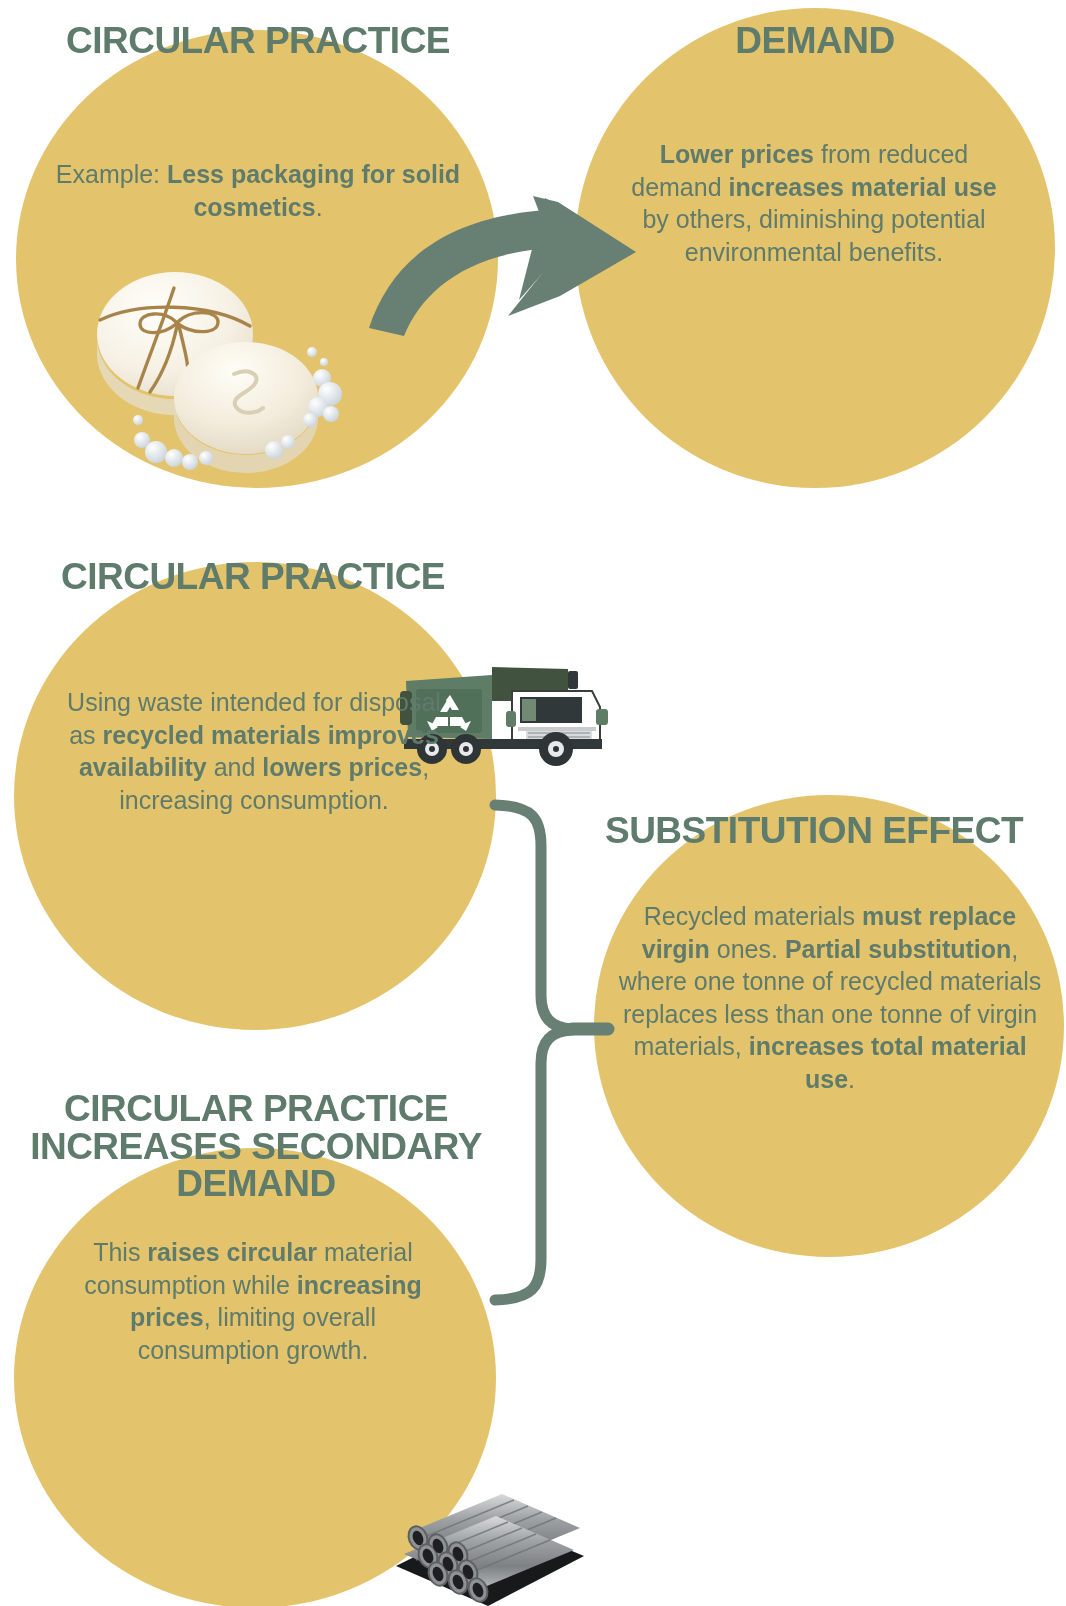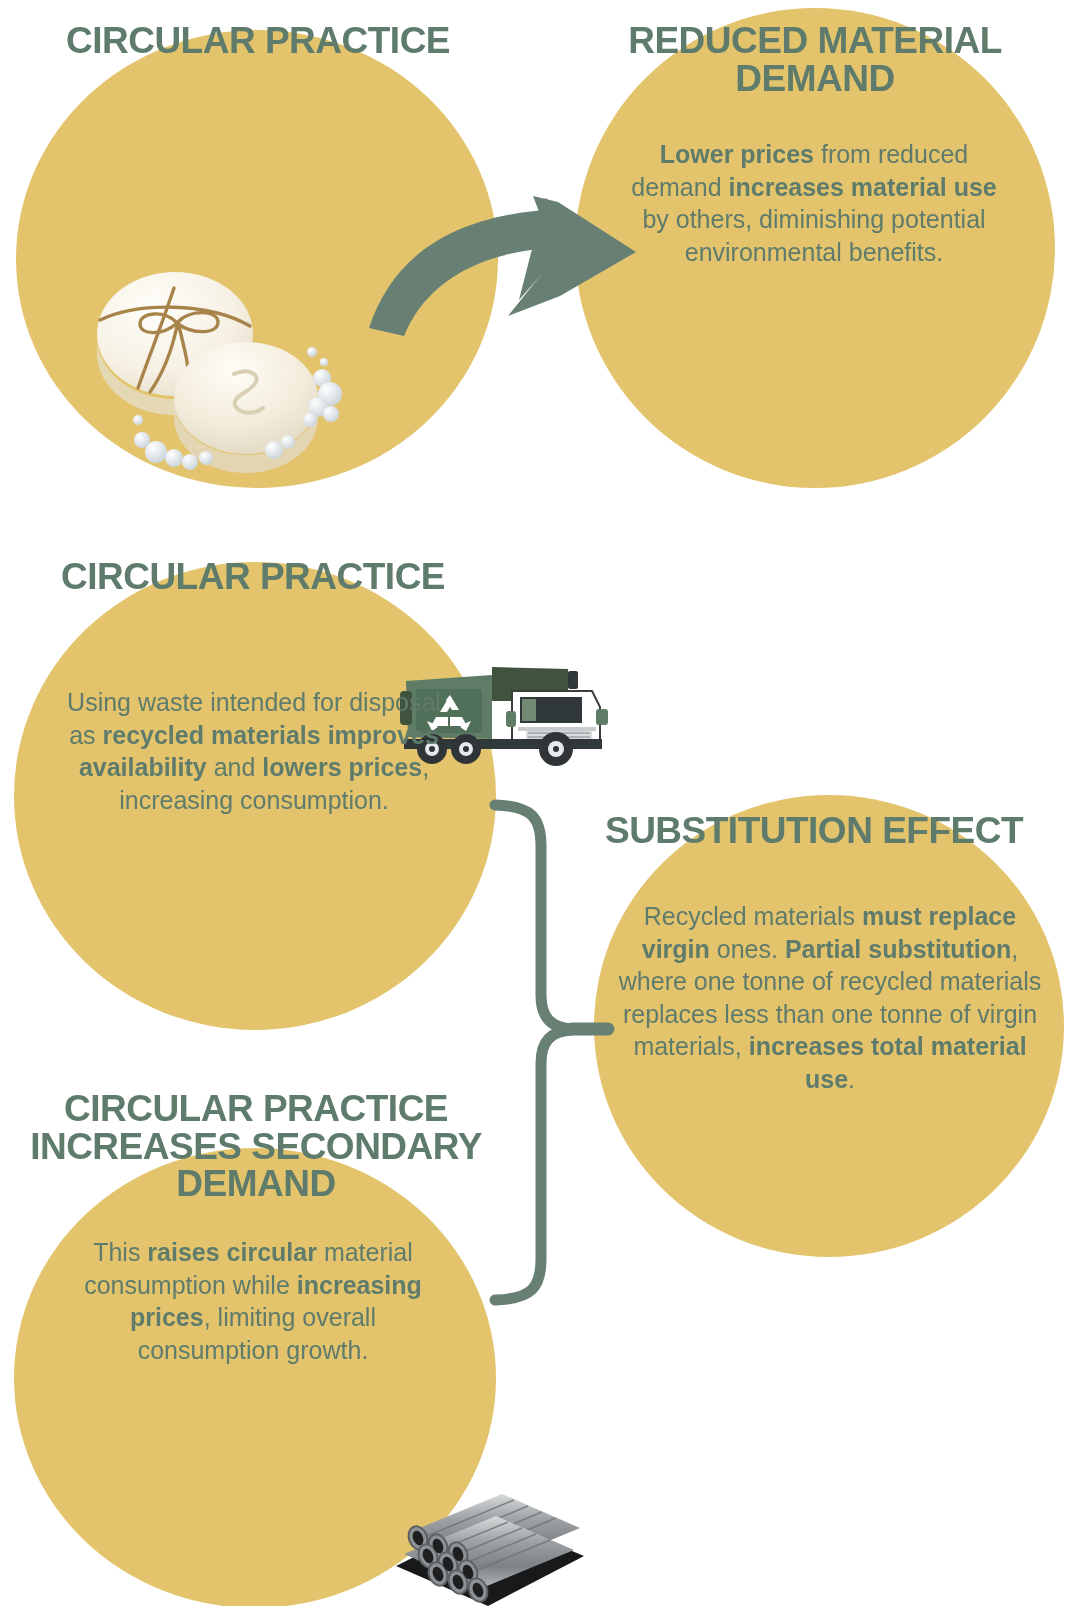--- a/index.html
+++ b/index.html
@@ -220,23 +220,25 @@
                C 532 1299, 541 1287, 541 1259
                L 541 1063
                C 541 1040, 552 1031, 572 1030"></path>
       <path d="M572 1029 L608 1029" stroke-width="13"></path>
     </g>
   </svg>
 
   <div class="heading" style="left:14px;top:22px;width:488px;">
     <div>CIRCULAR PRACTICE</div>
   </div>
+  <div class="body-text" style="left:52px;top:158px;width:412px;">
+    <p><span>Example: </span><b>Less packaging for solid cosmetics</b><span>.</span></p>
+  </div>
 
   <div class="heading" style="left:570px;top:22px;width:490px;">
-    <div>REDUCED MATERIAL</div>
     <div>DEMAND</div>
   </div>
   <div class="body-text" style="left:616px;top:138px;width:396px;">
     <p><b>Lower prices</b><span> from reduced demand </span><b>increases material use</b><span> by others, diminishing potential environmental benefits.</span></p>
   </div>
 
   <div class="heading" style="left:12px;top:558px;width:482px;">
     <div>CIRCULAR PRACTICE</div>
   </div>
   <div class="body-text" style="left:54px;top:686px;width:400px;">

